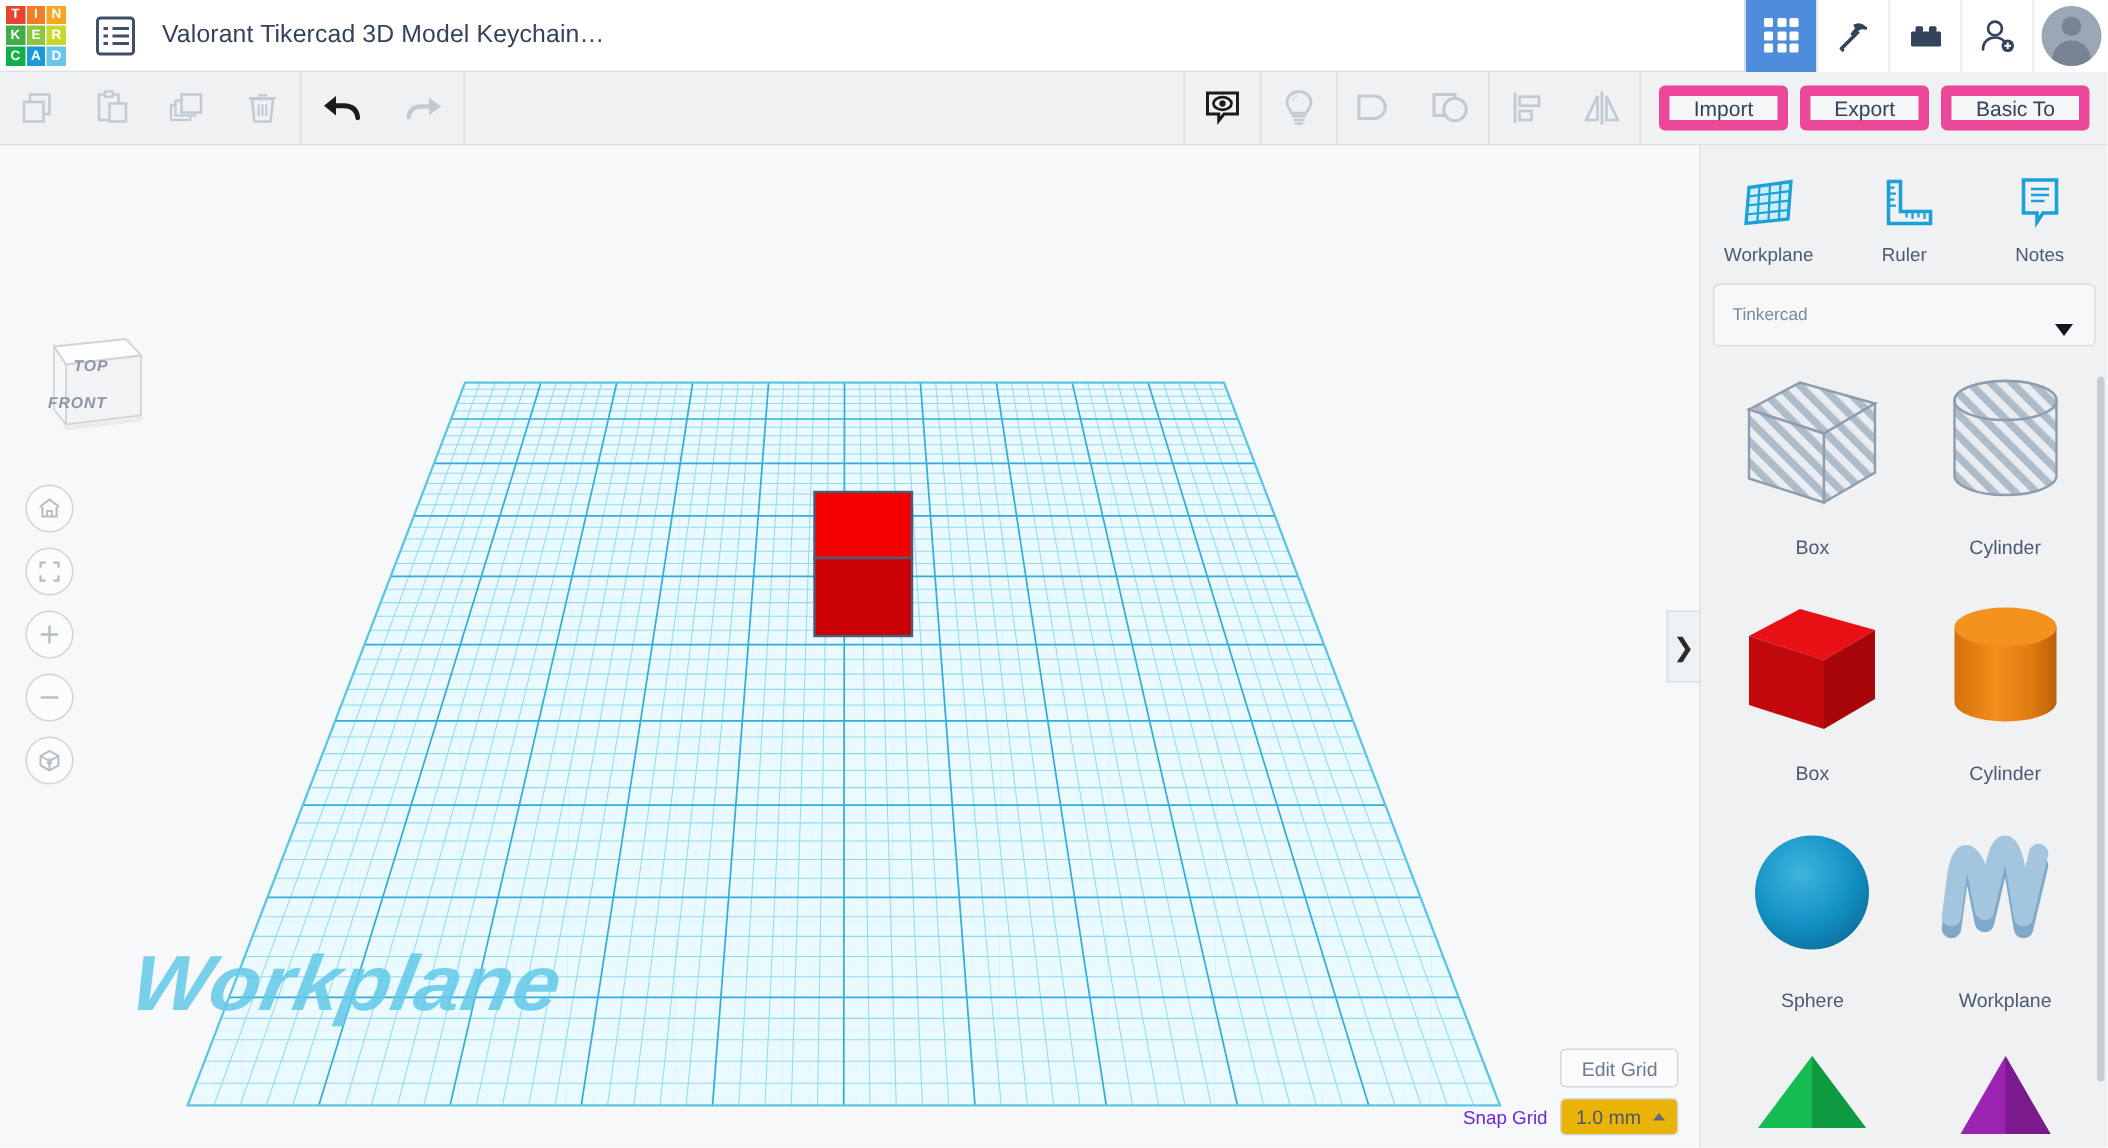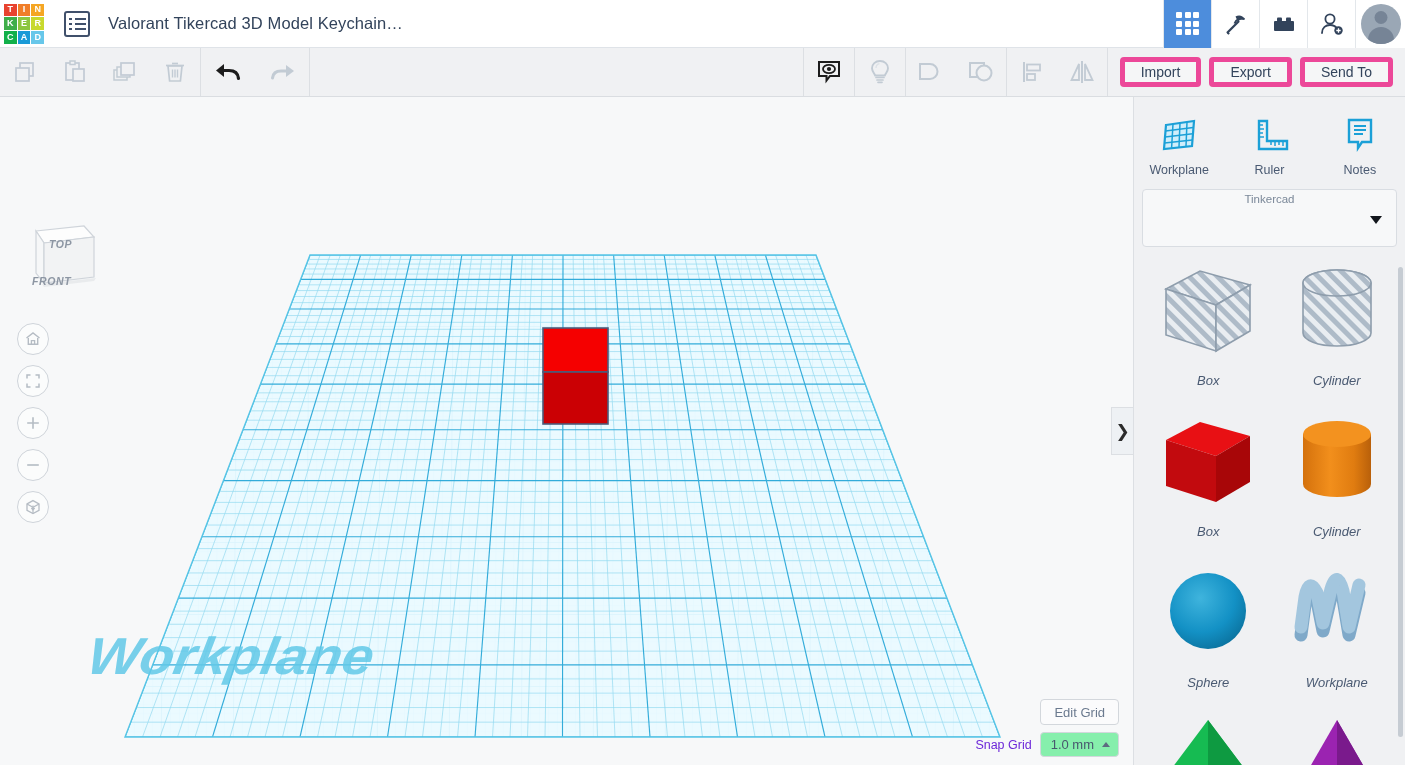--- a/index.html
+++ b/index.html
@@ -77,21 +77,21 @@
     display: flex; align-items: center;
   }
   .tbtn {
     width: 50px; height: 48px; display: flex; align-items: center; justify-content: center;
     cursor: pointer;
   }
   .tsep { width: 1px; height: 48px; background: #dcdfe3; }
   .spacer { flex: 1 1 auto; }
   .actbtns { display: flex; align-items: center; gap: 8px; padding-right: 12px; padding-left: 12px; }
   .abtn {
-    height: 30px; padding: 0 16px; border: 5px solid #ec4899; border-radius: 4px;
+    height: 30px; padding: 0 16px; border: 7px solid #ec4899; border-radius: 4px;
     background: #f5f6f7; color: #32435b; font-size: 14px;
     font-family: "Liberation Sans", sans-serif; cursor: pointer;
     display: flex; align-items: center;
   }
 
   
   .canvas {
     position: absolute; top: 97px; left: 0; width: 1133px; height: 668px;
     background: #f7f8f9; overflow: hidden;
   }
@@ -118,21 +118,21 @@
     height: 26px; padding: 0 13px; border: 1px solid #d3d7dc; border-radius: 4px;
     background: #fbfbfc; color: #6b7a8f; font-size: 13px; display: flex; align-items: center;
     cursor: pointer; font-family: "Liberation Sans", sans-serif;
   }
   .snaprow {
     position: absolute; right: 14px; bottom: 8px; display: flex; align-items: center; gap: 8px;
   }
   .snaplabel { font-size: 12.5px; color: #6d28d9; }
   .snapsel {
     height: 25px; padding: 0 8px 0 10px; border: 1px solid #d3d7dc; border-radius: 4px;
-    background: #86efac; color: #48576e; font-size: 13px; display: flex; align-items: center; gap: 8px;
+    background: #eab308; color: #48576e; font-size: 13px; display: flex; align-items: center; gap: 8px;
     cursor: pointer;
   }
   .caret-up { width: 0; height: 0; border-left: 4px solid transparent; border-right: 4px solid transparent; border-bottom: 5px solid #5d6b80; }
 
   
   .collapse {
     position: absolute; right: 0; top: 310px; width: 22px; height: 48px;
     background: #eef1f4; border: 1px solid #dcdfe3; border-right: none;
     display: flex; align-items: center; justify-content: center; cursor: pointer;
     font-size: 17px; color: #2b2b2b; z-index: 5;
@@ -144,37 +144,37 @@
     background: #f0f1f3; border-left: 1px solid #dcdfe3;
     display: flex; flex-direction: column;
   }
   .ptools { display: flex; height: 88px; align-items: center; }
   .ptool {
     flex: 1; display: flex; flex-direction: column; align-items: center; gap: 8px;
     cursor: pointer; padding-top: 10px;
   }
   .ptool span { font-size: 12.5px; color: #4a5a72; }
   .pselect {
-    margin: 4px 8px 0 8px; height: 58px; background: #f7f8f9;
-    border: 1px solid #d9dde2; border-radius: 4px; padding: 1px 12px;
-    display: flex; flex-direction: row; justify-content: center; position: relative; cursor: pointer;
+    margin: 4px 8px 0 8px; height: 42px; background: #f7f8f9;
+    border: 1px solid #d9dde2; border-radius: 4px; padding: 17px 12px;
+    display: flex; flex-direction: column; justify-content: center; position: relative; cursor: pointer;
   }
   .pselect .sub { font-size: 11.5px; color: #7b8899; line-height: 1.4; }
   .pselect .main { font-size: 16.5px; color: #32435b; line-height: 1.4; }
   .pcaret {
     position: absolute; right: 14px; top: 26px;
     width: 0; height: 0; border-left: 6px solid transparent; border-right: 6px solid transparent;
     border-top: 8px solid #12161c;
   }
   .shapes {
     flex: 1; overflow: hidden; position: relative;
     margin-top: 12px; padding: 0 4px 0 10px;
   }
   .sgrid { display: grid; grid-template-columns: 1fr 1fr; row-gap: 22px; }
-  .scell { display: flex; flex-direction: column; align-items: center; gap: 10px; cursor: pointer; font-style: italic; }
+  .scell { display: flex; flex-direction: column; align-items: center; gap: 10px; cursor: pointer; }
   .scell .slabel { font-size: 13px; color: #4a5a72; }
   .sthumb { width: 108px; height: 104px; display: flex; align-items: center; justify-content: center; }
   .scrollbar {
     position: absolute; right: 2px; top: 8px; width: 5px; height: 470px;
     background: #c6ccd3; border-radius: 3px;
   }
 </style>
 </head>
 <body>
 
@@ -354,21 +354,21 @@
         <path d="M12 23 L12 7 L4.5 23 Z" fill="none" stroke="#c2cbd4" stroke-width="1.8"></path>
         <path d="M18 23 L18 7 L25.5 23 Z" fill="none" stroke="#c2cbd4" stroke-width="1.8"></path>
       </svg>
     </div>
 
     <div class="tsep"></div>
 
     <div class="actbtns">
       <button class="abtn">Import</button>
       <button class="abtn">Export</button>
-      <button class="abtn">Send To</button>
+      <button class="abtn">Basic To</button>
     </div>
   </div>
 
   <div class="canvas">
 
     <svg class="plane" width="1133" height="668">
       <defs>
         <pattern id="minor" width="9" height="9" patternUnits="userSpaceOnUse">
           <rect width="9" height="9" fill="#eafaff"></rect>
           <path d="M9 0 V9 M0 9 H9" stroke="#8fd8ef" stroke-width="0.9"></path>
@@ -519,21 +519,21 @@
     </svg>
 
     <div class="viewcube">
       <svg width="80" height="90" viewBox="0 0 80 90">
         <polygon points="14,16 62,11 72,22 22,28" fill="#fdfdfd" stroke="#cfd4da" stroke-width="1.2"></polygon>
         <polygon points="14,16 22,28 22,68 14,58" fill="#f6f7f8" stroke="#cfd4da" stroke-width="1.2"></polygon>
         <polygon points="22,28 72,22 72,62 22,68" fill="#f2f3f4" stroke="#cfd4da" stroke-width="1.2"></polygon>
         <polygon points="20,69 74,63 72,66 22,72" fill="#e2e5e8" opacity="0.7"></polygon>
       </svg>
       <div class="vclabel" style="left:27px; top:23px;">TOP</div>
-      <div class="vclabel" style="left:10px; top:60px;">FRONT</div>
+      <div class="vclabel" style="left:10px; top:48px;">FRONT</div>
     </div>
 
     <div class="navbtns">
       <div class="navbtn">
         <svg width="18" height="18" viewBox="0 0 18 18">
           <path d="M2.5 8 L9 3 L15.5 8" fill="none" stroke="#b5bcc4" stroke-width="1.4"></path>
           <path d="M4.3 8 v6.3 h9.4 V8" fill="none" stroke="#b5bcc4" stroke-width="1.4"></path>
           <path d="M7.4 14.3 v-3.6 h3.2 v3.6" fill="none" stroke="#b5bcc4" stroke-width="1.3"></path>
         </svg>
       </div>

